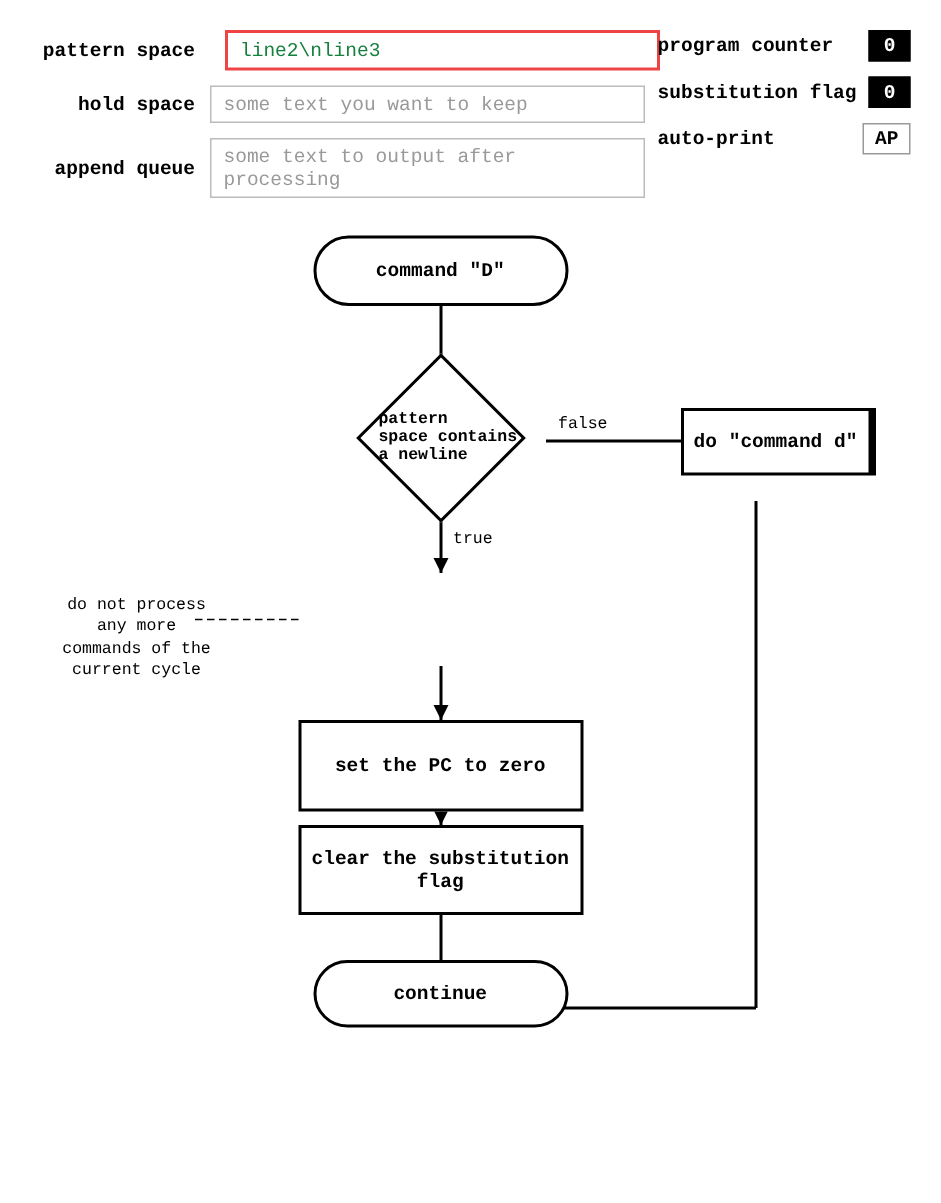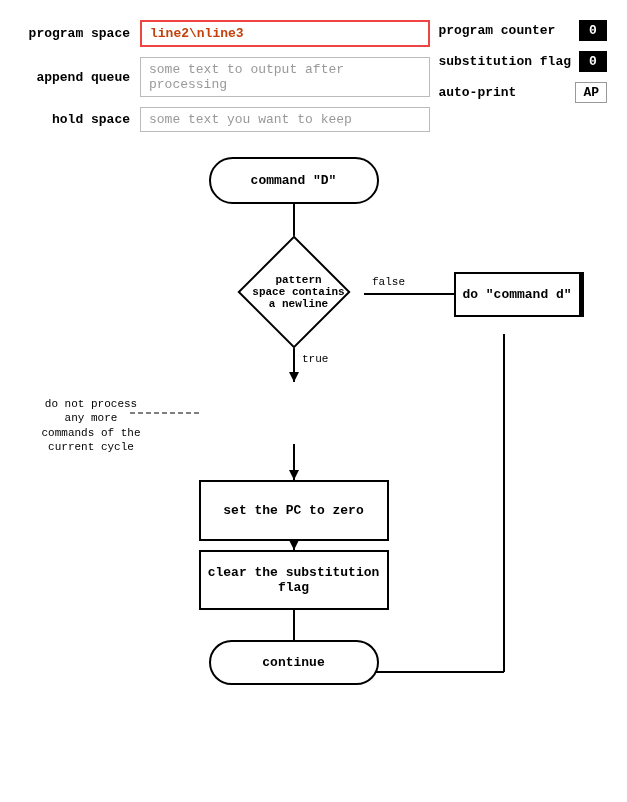--- a/index.html
+++ b/index.html
@@ -56,22 +56,23 @@
       padding: 4px 8px;
       font-family: 'Courier New', Courier, monospace;
       font-size: 13px;
       color: #999;
       background: #fff;
       width: 290px;
     }
 
     .field-input.active {
       border: 2px solid #e44;
-      color: #c2410c;
-      font-weight: bold;
+      color: #15803d;
+      font-weight: normal;
+      margin-left: 10px;
     }
 
     
     .right-fields {
       position: absolute;
       right: 20px;
       top: 0;
     }
 
     .right-field-row {
@@ -175,30 +176,30 @@
     }
   </style>
 </head>
 <body>
 
 <div class="page">
 
   <div class="fields-area">
 
     <div class="field-row">
-      <div class="field-label">program space</div>
+      <div class="field-label">pattern space</div>
       <div class="field-input active">line2\nline3</div>
+    </div>
+    <div class="field-row">
+      <div class="field-label">hold space</div>
+      <div class="field-input">some text you want to keep</div>
     </div>
     <div class="field-row">
       <div class="field-label">append queue</div>
       <div class="field-input">some text to output after processing</div>
-    </div>
-    <div class="field-row">
-      <div class="field-label">hold space</div>
-      <div class="field-input">some text you want to keep</div>
     </div>
 
     <div class="right-fields">
       <div class="right-field-row">
         <span class="right-label">program counter</span>
         <div class="counter-box highlight">0</div>
       </div>
       <div class="right-field-row">
         <span class="right-label">substitution flag</span>
         <div class="counter-box highlight">0</div>
@@ -243,21 +244,21 @@
       <line x1="135" y1="271" x2="105" y2="271" stroke="#000" stroke-width="1" stroke-dasharray="5,3"></line>
     </svg>
 
     <div class="fc-node rounded-rect" style="left:185px; top:15px; width:170px; height:47px;">
       <span>command "D"</span>
     </div>
 
     <div class="diamond-wrap" style="left:200px; top:110px; width:140px; height:80px;">
       <div class="diamond-inner" style="width:80px; height:80px; position:absolute; left:30px; top:0px;"></div>
       <div class="diamond-text" style="width:140px; height:80px; top:0; left:0; font-size:11px;">
-        <span style="white-space:pre-line; text-align:center;margin-left:10px;">pattern
+        <span style="white-space:pre-line; text-align:left;margin-left:10px;">pattern
 space contains
 a newline</span>
       </div>
     </div>
 
 
     <div class="fc-node rect" style="left:175px; top:338px; width:190px; height:61px;">
       <span>set the PC to zero</span>
     </div>
 

